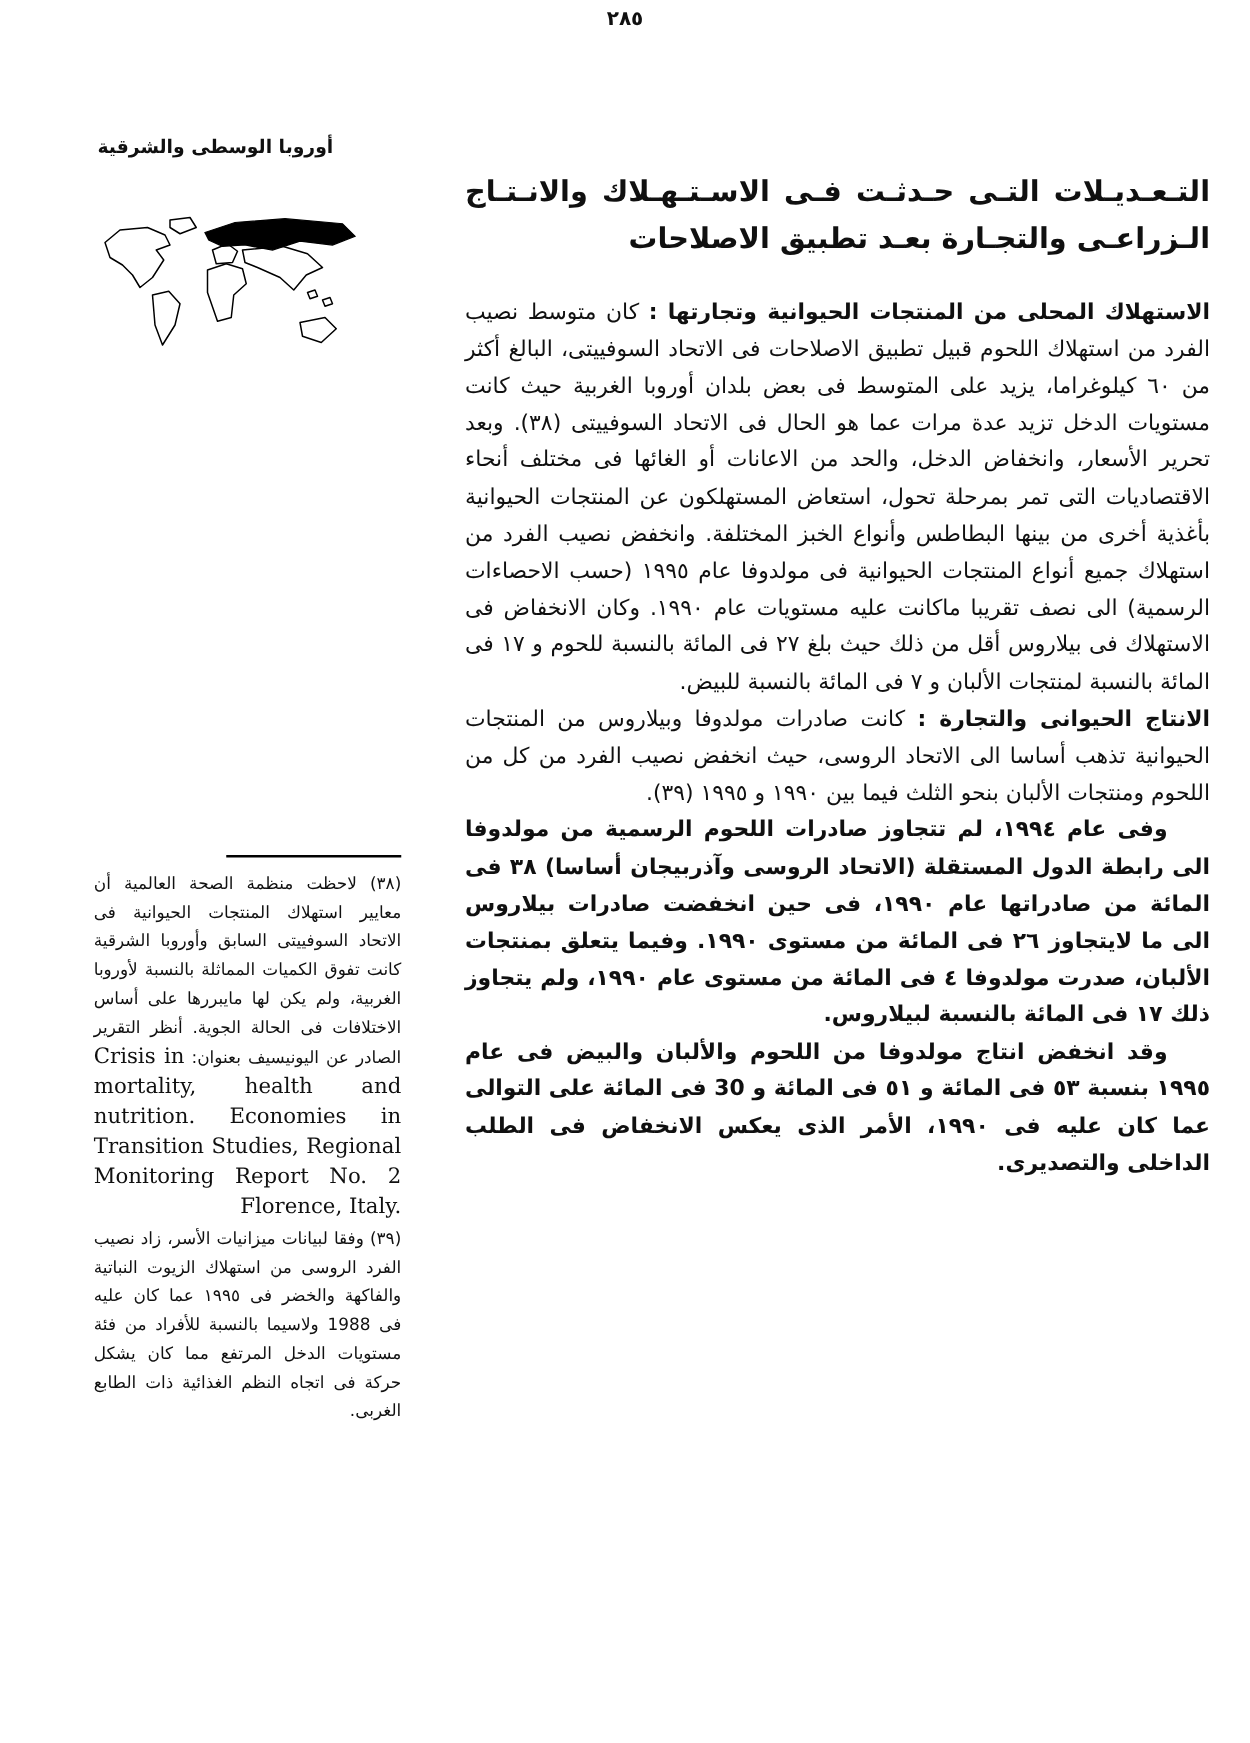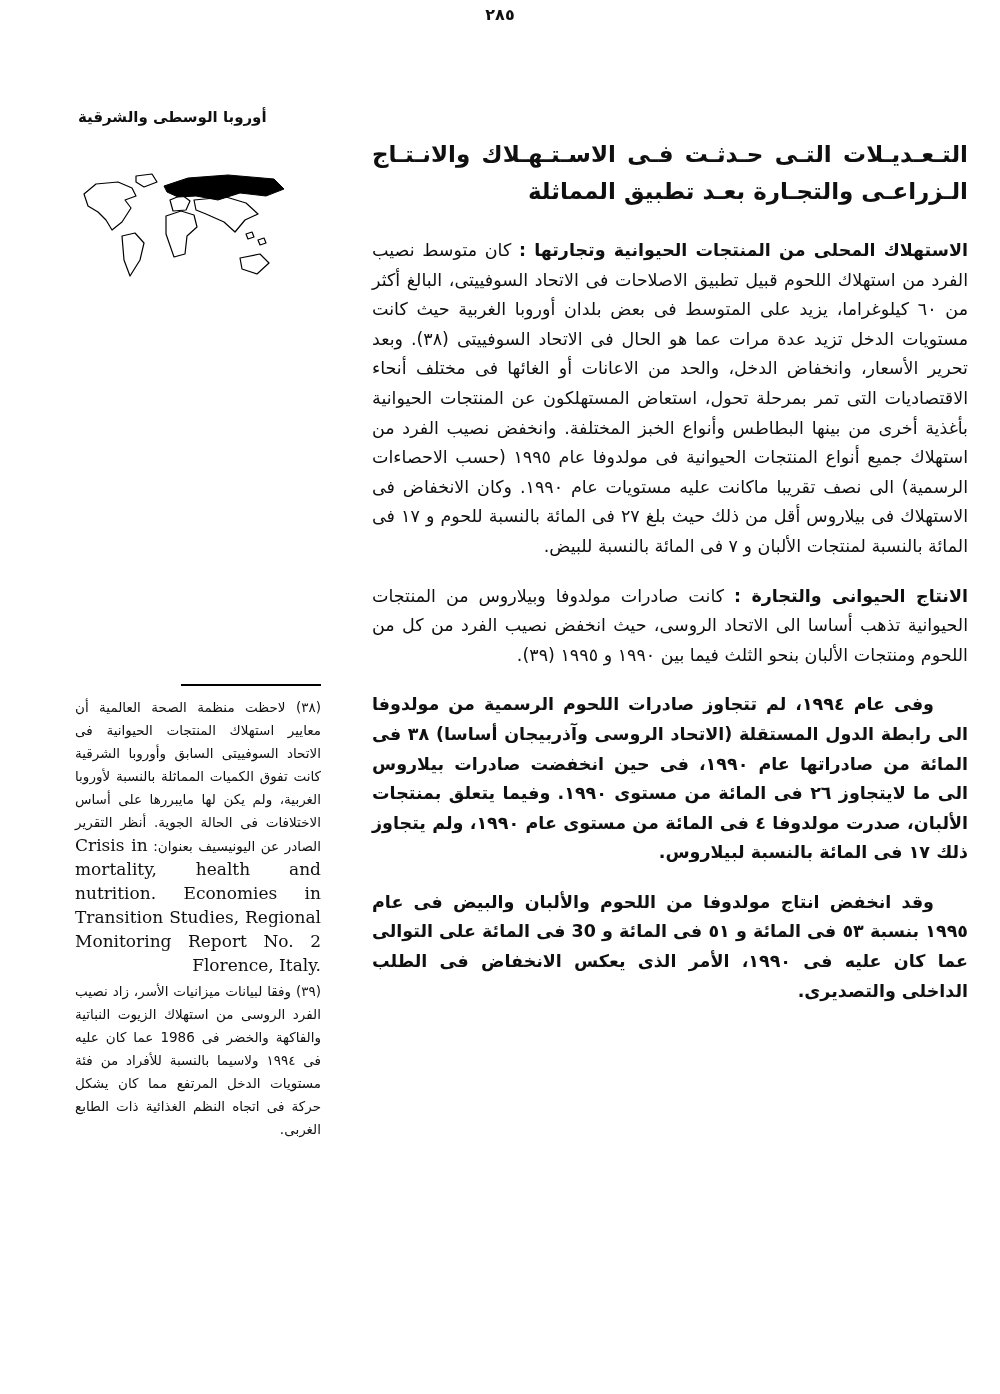--- a/index.html
+++ b/index.html
@@ -71,21 +71,20 @@
   }
   .title {
     font-size: 23px;
     font-weight: bold;
     line-height: 37px;
     margin-bottom: 26px;
   }
   .para {
     font-size: 17.5px;
     line-height: 29.6px;
-    margin-top: 20px;
   }
   .lead { font-weight: bold; }
   .section-gap { }
   .indent { text-indent: 34px; font-weight: bold; }
 </style>
 </head>
 <body>
 
 <div class="page">
 
@@ -116,25 +115,25 @@
         </g>
 
         <path d="M86,16 L110,8 L150,5 L196,9 L206,19 L188,26 L162,23 L140,30 L118,26 L100,27 L89,22 Z" fill="#000" stroke="#000"></path>
       </svg>
     </div>
   </div>
 
   <div class="footnotes">
     <div class="fn-rule"></div>
     <p class="footnote"><span>(٣٨) لاحظت منظمة الصحة العالمية أن معايير استهلاك المنتجات الحيوانية فى الاتحاد السوفييتى السابق وأوروبا الشرقية كانت تفوق الكميات المماثلة بالنسبة لأوروبا الغربية، ولم يكن لها مايبررها على أساس الاختلافات فى الحالة الجوية. أنظر التقرير الصادر عن اليونيسيف بعنوان:</span> <span class="en" dir="ltr">Crisis in mortality, health and nutrition. Economies in Transition Studies, Regional Monitoring Report No. 2 Florence, Italy.</span></p>
-    <p class="footnote">(٣٩) وفقا لبيانات ميزانيات الأسر، زاد نصيب الفرد الروسى من استهلاك الزيوت النباتية والفاكهة والخضر فى 1986 عما كان عليه فى ١٩٩٤ ولاسيما بالنسبة للأفراد من فئة مستويات الدخل المرتفع مما كان يشكل حركة فى اتجاه النظم الغذائية ذات الطابع الغربى.</p>
+    <p class="footnote">(٣٩) وفقا لبيانات ميزانيات الأسر، زاد نصيب الفرد الروسى من استهلاك الزيوت النباتية والفاكهة والخضر فى ١٩٩٥ عما كان عليه فى 1988 ولاسيما بالنسبة للأفراد من فئة مستويات الدخل المرتفع مما كان يشكل حركة فى اتجاه النظم الغذائية ذات الطابع الغربى.</p>
   </div>
 
   <div class="main">
-    <h1 class="title">التـعـديـلات التـى حـدثـت فـى الاسـتـهـلاك والانـتـاج الـزراعـى والتجـارة بعـد تطبيق المماثلة</h1>
+    <h1 class="title">التـعـديـلات التـى حـدثـت فـى الاسـتـهـلاك والانـتـاج الـزراعـى والتجـارة بعـد تطبيق الاصلاحات</h1>
 
     <p class="para"><strong class="lead">الاستهلاك المحلى من المنتجات الحيوانية وتجارتها :</strong> <span>كان متوسط نصيب الفرد من استهلاك اللحوم قبيل تطبيق الاصلاحات فى الاتحاد السوفييتى، البالغ أكثر من ٦٠ كيلوغراما، يزيد على المتوسط فى بعض بلدان أوروبا الغربية حيث كانت مستويات الدخل تزيد عدة مرات عما هو الحال فى الاتحاد السوفييتى (٣٨). وبعد تحرير الأسعار، وانخفاض الدخل، والحد من الاعانات أو الغائها فى مختلف أنحاء الاقتصاديات التى تمر بمرحلة تحول، استعاض المستهلكون عن المنتجات الحيوانية بأغذية أخرى من بينها البطاطس وأنواع الخبز المختلفة. وانخفض نصيب الفرد من استهلاك جميع أنواع المنتجات الحيوانية فى مولدوفا عام ١٩٩٥ (حسب الاحصاءات الرسمية) الى نصف تقريبا ماكانت عليه مستويات عام ١٩٩٠. وكان الانخفاض فى الاستهلاك فى بيلاروس أقل من ذلك حيث بلغ ٢٧ فى المائة بالنسبة للحوم و ١٧ فى المائة بالنسبة لمنتجات الألبان و ٧ فى المائة بالنسبة للبيض.</span></p>
 
     <p class="para section-gap"><strong class="lead">الانتاج الحيوانى والتجارة :</strong> <span>كانت صادرات مولدوفا وبيلاروس من المنتجات الحيوانية تذهب أساسا الى الاتحاد الروسى، حيث انخفض نصيب الفرد من كل من اللحوم ومنتجات الألبان بنحو الثلث فيما بين ١٩٩٠ و ١٩٩٥ (٣٩).</span></p>
 
     <p class="para indent">وفى عام ١٩٩٤، لم تتجاوز صادرات اللحوم الرسمية من مولدوفا الى رابطة الدول المستقلة (الاتحاد الروسى وآذربيجان أساسا) ٣٨ فى المائة من صادراتها عام ١٩٩٠، فى حين انخفضت صادرات بيلاروس الى ما لايتجاوز ٢٦ فى المائة من مستوى ١٩٩٠. وفيما يتعلق بمنتجات الألبان، صدرت مولدوفا ٤ فى المائة من مستوى عام ١٩٩٠، ولم يتجاوز ذلك ١٧ فى المائة بالنسبة لبيلاروس.</p>
 
     <p class="para indent">وقد انخفض انتاج مولدوفا من اللحوم والألبان والبيض فى عام ١٩٩٥ بنسبة ٥٣ فى المائة و ٥١ فى المائة و 30 فى المائة على التوالى عما كان عليه فى ١٩٩٠، الأمر الذى يعكس الانخفاض فى الطلب الداخلى والتصديرى.</p>
   </div>
 

